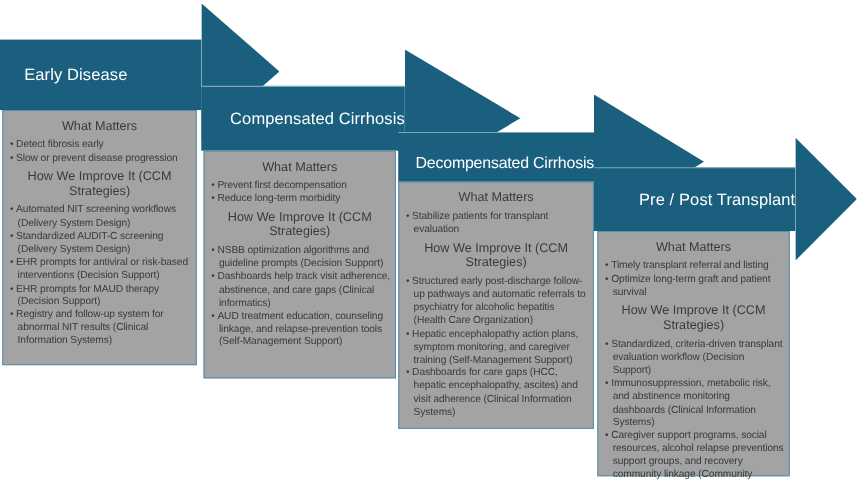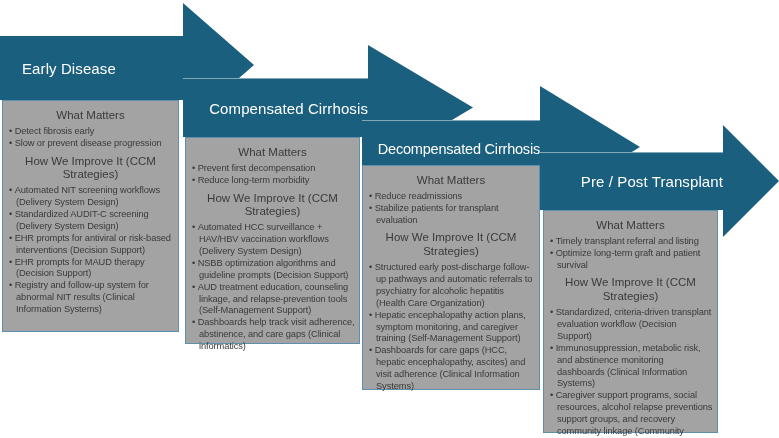--- a/index.html
+++ b/index.html
@@ -85,37 +85,35 @@
       <span class="title">Compensated Cirrhosis</span>
     </div>
     <div class="box">
       <h3>What Matters</h3>
       <ul>
           <li>Prevent first decompensation</li>
           <li>Reduce long-term morbidity</li>
         </ul>
       <h3>How We Improve It (CCM Strategies)</h3>
       <ul>
-          <li>Automated HCC surveillance + HAV/HBV vaccination workflows (Delivery System Design)</li>
           <li>NSBB optimization algorithms and guideline prompts (Decision Support)</li>
+          <li>Dashboards help track visit adherence, abstinence, and care gaps (Clinical informatics)</li>
           <li>AUD treatment education, counseling linkage, and relapse-prevention tools (Self-Management Support)</li>
-          <li>Dashboards help track visit adherence, abstinence, and care gaps (Clinical informatics)</li>
         </ul>
     </div>
   </div>
 
   <div class="stage s3">
     <div class="head"></div>
     <div class="band seam">
       <span class="title">Decompensated Cirrhosis</span>
     </div>
     <div class="box">
       <h3>What Matters</h3>
       <ul>
-          <li>Reduce readmissions</li>
           <li>Stabilize patients for transplant evaluation</li>
         </ul>
       <h3>How We Improve It (CCM Strategies)</h3>
       <ul>
           <li>Structured early post-discharge follow-up pathways and automatic referrals to psychiatry for alcoholic hepatitis (Health Care Organization)</li>
           <li>Hepatic encephalopathy action plans, symptom monitoring, and caregiver training (Self-Management Support)</li>
           <li>Dashboards for care gaps (HCC, hepatic encephalopathy, ascites) and visit adherence (Clinical Information Systems)</li>
         </ul>
     </div>
   </div>

